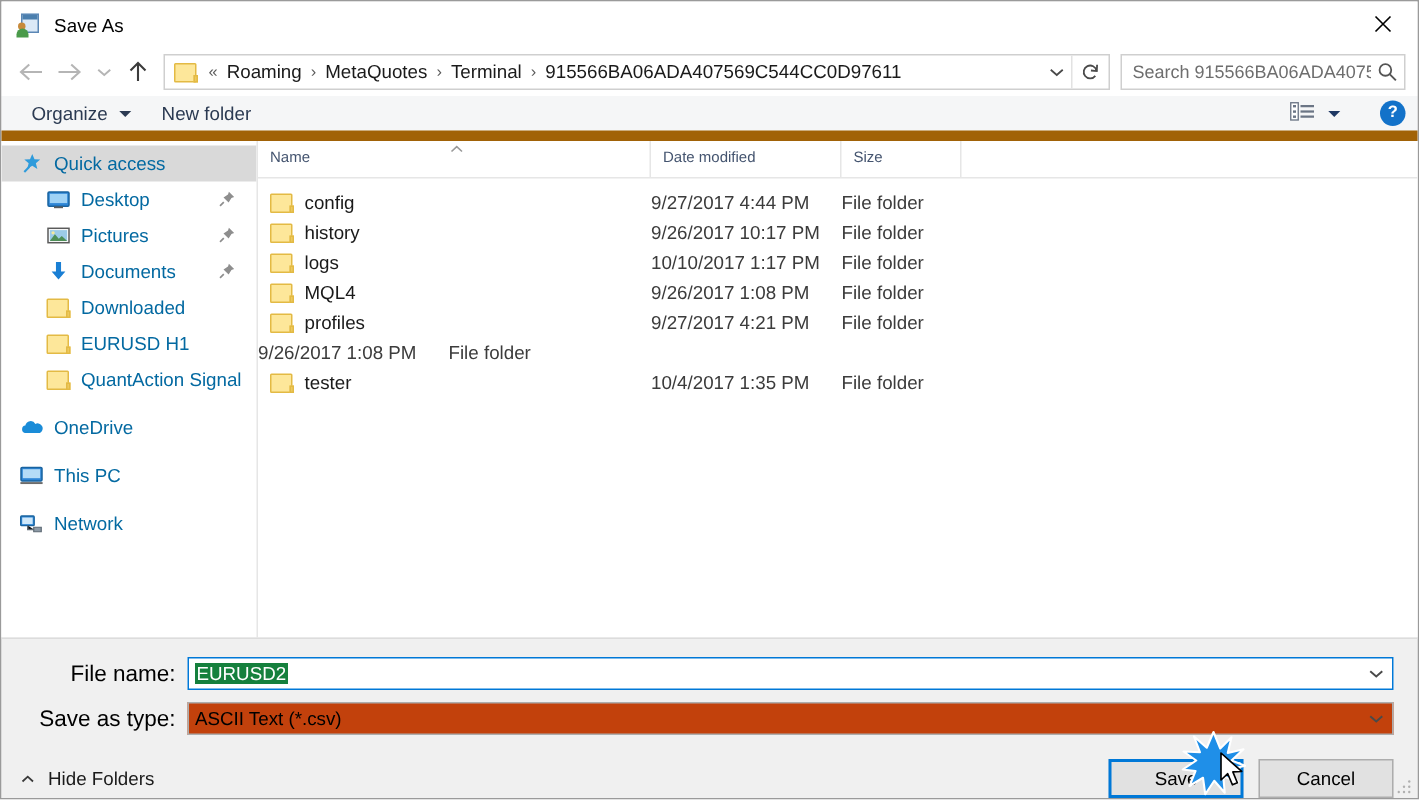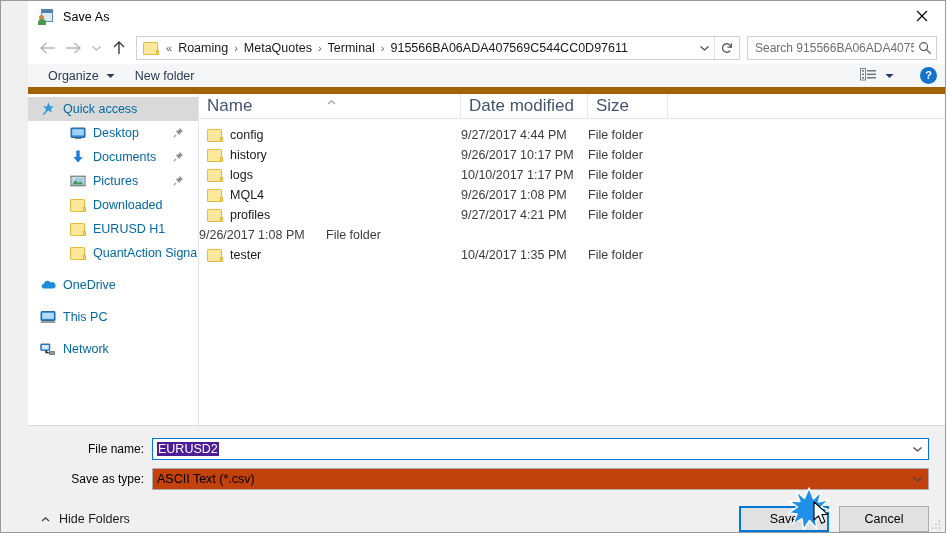--- a/index.html
+++ b/index.html
@@ -20,21 +20,20 @@
   #dialog {
     position: absolute;
     left: 0; top: 0;
     width: 946px;
     height: 533px;
     background: #f0f0f0;
     border: 1px solid #9a9a9a;
     box-sizing: border-box;
     display: flex;
     flex-direction: column;
-    padding-left: 27px;
   }
 
   
   .titlebar {
     height: 31px;
     min-height: 31px;
     background: #ffffff;
     display: flex;
     align-items: center;
     position: relative;
@@ -262,21 +261,21 @@
     align-items: center;
     padding-left: 12px;
     font-size: 12.5px;
     color: #0369a1;
     position: relative;
     white-space: nowrap;
   }
   .side-item.sel {
     background: #d9d9d9;
   }
-  .side-item.indent { padding-left: 30px; margin-left: 12px; }
+  .side-item.indent { padding-left: 30px; }
   .side-item.root { padding-left: 12px; }
   .side-icon {
     width: 16px; height: 16px;
     margin-right: 7px;
     flex: none;
     position: relative;
   }
   .side-label { overflow: hidden; text-overflow: clip; }
   .pin {
     position: absolute;
@@ -296,21 +295,21 @@
   }
   .col-head {
     height: 24px;
     min-height: 24px;
     display: flex;
     align-items: center;
     border-bottom: 1px solid #e6e6e6;
     position: relative;
   }
   .ch {
-    font-size: 17px;
+    font-size: 10px;
     color: #44546f;
     padding-left: 8px;
     box-sizing: border-box;
     height: 24px;
     line-height: 24px;
     border-right: 1px solid #e6e6e6;
     position: relative;
   }
   .ch.c-name { width: 262px; }
   .ch.c-date { width: 127px; }
@@ -368,21 +367,21 @@
     align-items: center;
     height: 22px;
     margin-bottom: 8px;
     padding-right: 16px;
   }
   .form-label {
     width: 124px;
     min-width: 124px;
     text-align: right;
     padding-right: 8px;
-    font-size: 12px;
+    font-size: 15px;
     color: #000000;
     box-sizing: border-box;
   }
   .combo {
     flex: 1 1 auto;
     height: 22px;
     display: flex;
     align-items: center;
     box-sizing: border-box;
     min-width: 0;
@@ -397,21 +396,21 @@
   }
   .combo-text {
     flex: 1 1 auto;
     padding-left: 4px;
     font-size: 12.5px;
     color: #000000;
     overflow: hidden;
     white-space: nowrap;
   }
   .sel-text {
-    background: #4c1d95;
+    background: #15803d;
     color: #ffffff;
     padding: 1px 1px;
     text-align: right;
   }
   .combo-arrow {
     width: 22px;
     height: 20px;
     display: flex;
     align-items: center;
     justify-content: center;
@@ -621,42 +620,42 @@
           <svg width="11" height="11" viewBox="0 0 11 11">
             <path d="M6.6 0.9 L10.1 4.4 L8.3 5 L6.4 8.0 L3 4.6 L6 2.7 Z" fill="#8e8e8e"></path>
             <path d="M3.2 7.8 L0.7 10.3" stroke="#8e8e8e" stroke-width="1.1"></path>
           </svg>
         </span>
       </div>
 
       <div class="side-item indent">
         <span class="side-icon">
           <svg width="16" height="16" viewBox="0 0 16 16">
-            <path d="M6.3 1.6 L9.7 1.6 L9.7 8 L12.6 8 L8 13.4 L3.4 8 L6.3 8 Z" fill="#1a7fd4"></path>
-          </svg>
-        </span>
-        <span class="side-label">Documents</span>
+            <rect x="1" y="3.2" width="14" height="9.6" fill="#ffffff" stroke="#5a5a5a" stroke-width="1"></rect>
+            <rect x="2.2" y="4.4" width="11.6" height="7.2" fill="#9ccbe8"></rect>
+            <path d="M2.2 11.6 L5.6 7.2 L8.2 10.2 L10.2 8.4 L13.8 11.6 Z" fill="#4e8f58"></path>
+            <circle cx="4.4" cy="6.2" r="1.1" fill="#f2e9a0"></circle>
+          </svg>
+        </span>
+        <span class="side-label">Pictures</span>
         <span class="pin">
           <svg width="11" height="11" viewBox="0 0 11 11">
             <path d="M6.6 0.9 L10.1 4.4 L8.3 5 L6.4 8.0 L3 4.6 L6 2.7 Z" fill="#8e8e8e"></path>
             <path d="M3.2 7.8 L0.7 10.3" stroke="#8e8e8e" stroke-width="1.1"></path>
           </svg>
         </span>
       </div>
 
       <div class="side-item indent">
         <span class="side-icon">
           <svg width="16" height="16" viewBox="0 0 16 16">
-            <rect x="1" y="3.2" width="14" height="9.6" fill="#ffffff" stroke="#5a5a5a" stroke-width="1"></rect>
-            <rect x="2.2" y="4.4" width="11.6" height="7.2" fill="#9ccbe8"></rect>
-            <path d="M2.2 11.6 L5.6 7.2 L8.2 10.2 L10.2 8.4 L13.8 11.6 Z" fill="#4e8f58"></path>
-            <circle cx="4.4" cy="6.2" r="1.1" fill="#f2e9a0"></circle>
-          </svg>
-        </span>
-        <span class="side-label">Pictures</span>
+            <path d="M6.3 1.6 L9.7 1.6 L9.7 8 L12.6 8 L8 13.4 L3.4 8 L6.3 8 Z" fill="#1a7fd4"></path>
+          </svg>
+        </span>
+        <span class="side-label">Documents</span>
         <span class="pin">
           <svg width="11" height="11" viewBox="0 0 11 11">
             <path d="M6.6 0.9 L10.1 4.4 L8.3 5 L6.4 8.0 L3 4.6 L6 2.7 Z" fill="#8e8e8e"></path>
             <path d="M3.2 7.8 L0.7 10.3" stroke="#8e8e8e" stroke-width="1.1"></path>
           </svg>
         </span>
       </div>
 
       <div class="side-item indent">
         <span class="side-icon">

